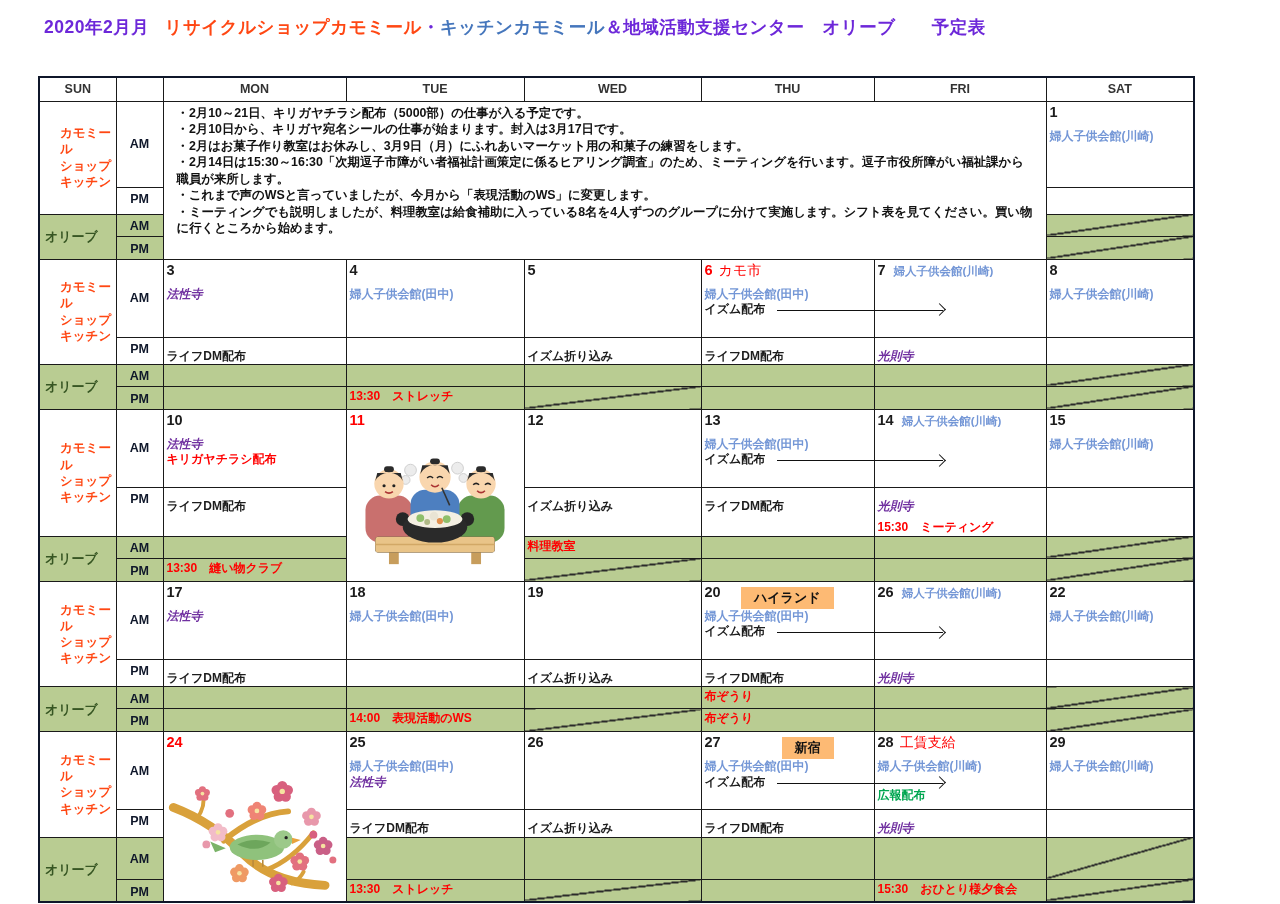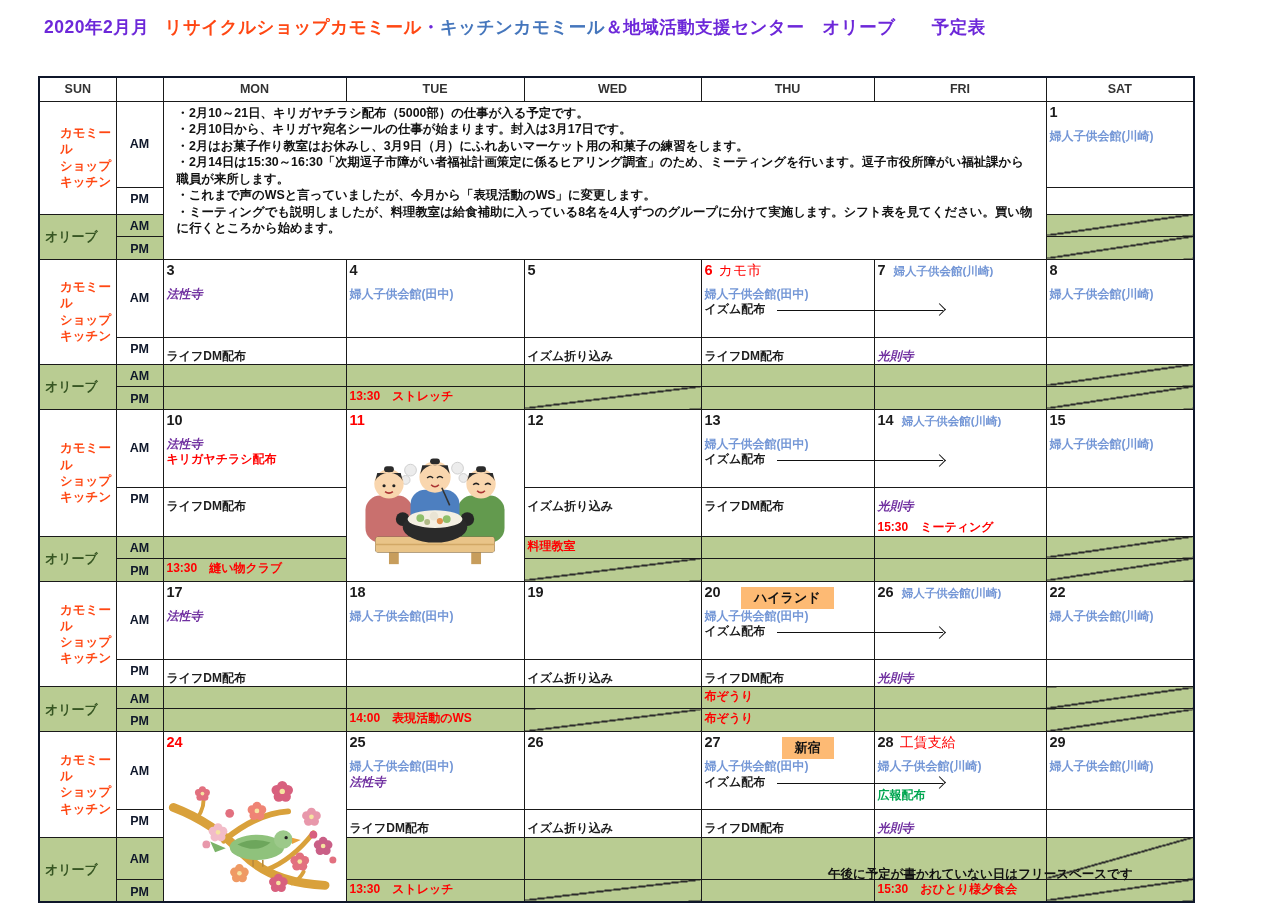--- a/index.html
+++ b/index.html
@@ -504,14 +504,13 @@
       <td class="g cross"></td>
       <td class="g"></td>
       <td class="g">
             <div class="ev red">15:30　おひとり様夕食会</div>
           </td>
       <td class="g cross"></td>
     </tr>
   </tbody>
     </table>
 
-  <div class="footer-note">午後に予定が書かれていない日はフリースペースです</div>
 </div>
 
 </body></html>

